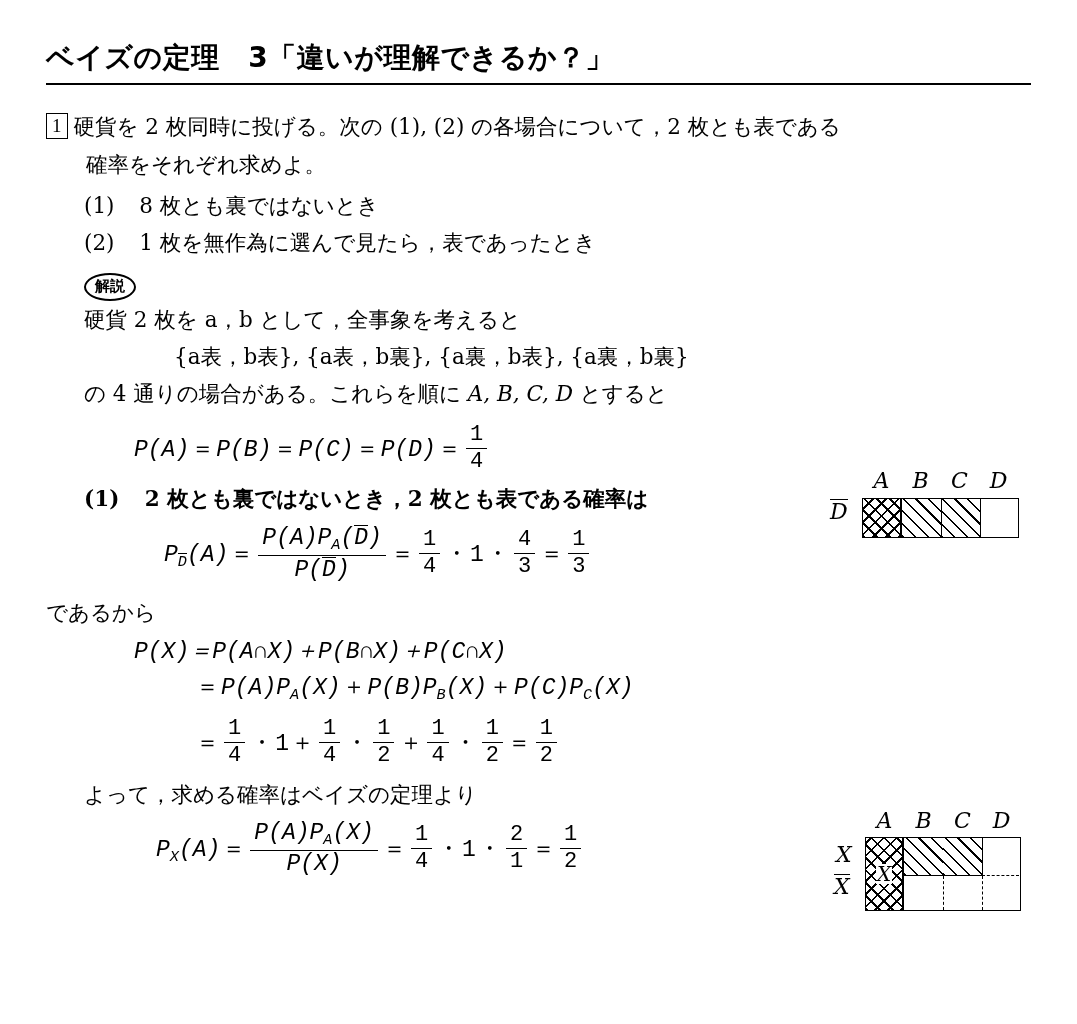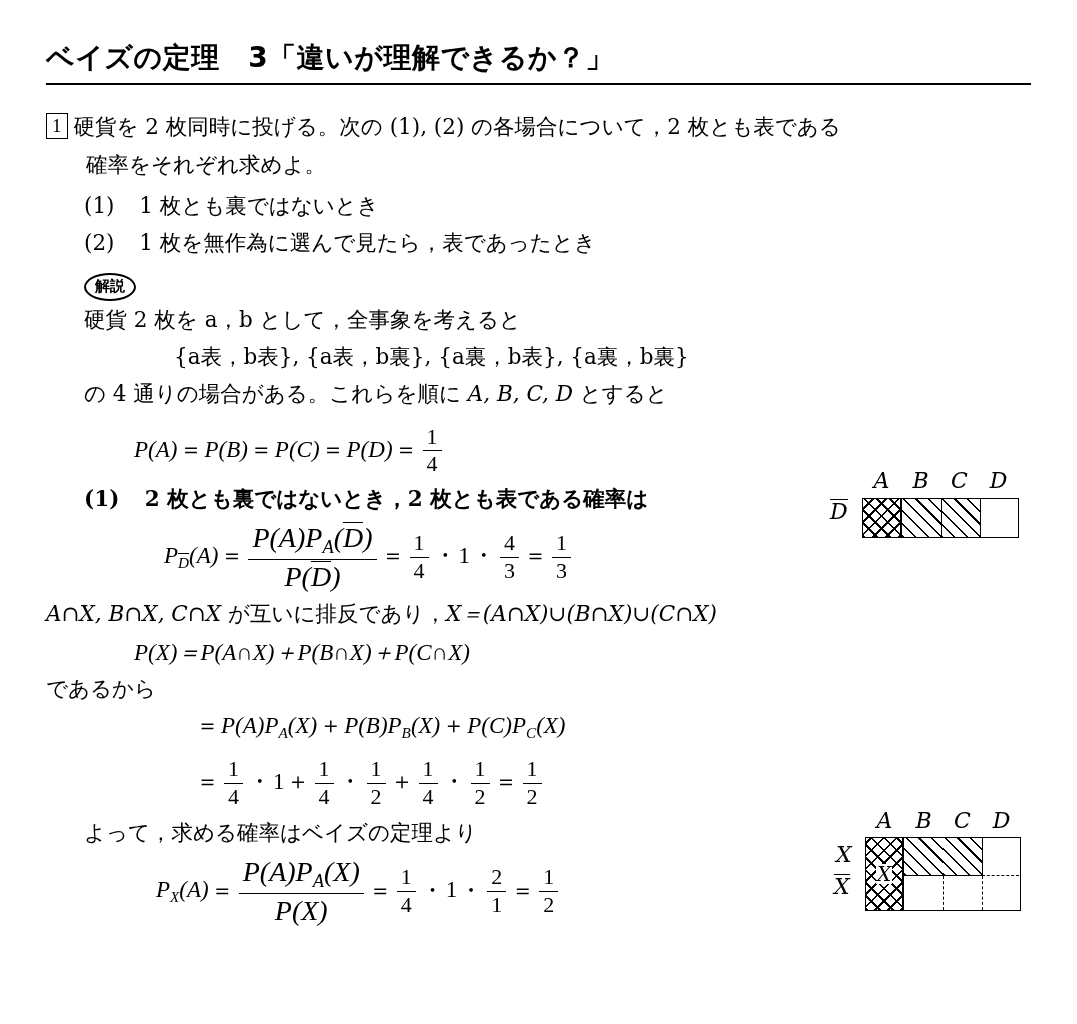--- a/index.html
+++ b/index.html
@@ -75,21 +75,21 @@
     border-radius: 50% / 50%;
     font-family: "DejaVu Sans", "Liberation Sans", sans-serif;
     font-weight: bold;
     font-size: 15px;
     line-height: 1;
     padding: 4px 9px 5px 9px;
   }
 
   
   .math {
-    font-family: Liberation Serif, serif;
+    font-family: Liberation Mono, monospace;
     font-style: italic;
     font-size: 23px;
     white-space: nowrap;
   }
   .math .up { font-style: normal; }
   .op { font-style: normal; padding: 0 2px; }
   .frac {
     display: inline-block;
     vertical-align: middle;
     text-align: center;
@@ -103,21 +103,21 @@
     padding: 0 4px 1px 4px;
     border-bottom: 1.4px solid #000;
     line-height: 1.12;
   }
   .frac .den {
     display: block;
     padding: 1px 4px 0 4px;
     line-height: 1.12;
   }
   .frac.small { font-size: 22px; }
-  .frac.big .num, .frac.big .den { font-style: italic; font-size: 28px; }
+  .frac.big .num, .frac.big .den { font-style: italic; font-size: 23px; }
   .sub {
     font-size: 0.66em;
     vertical-align: -0.33em;
     font-style: italic;
   }
   .ovl {
     border-top: 1.3px solid #000;
     padding-top: 1px;
     display: inline-block;
     line-height: 1.0;
@@ -205,21 +205,21 @@
 
 <div class="body">
 
   <div class="line jp" style="line-height:38px;">
     <span class="qnum">1</span><span>硬貨を 2 枚同時に投げる。次の (1),  (2) の各場合について，2 枚とも表である</span>
   </div>
   <div class="line jp" style="padding-left:40px;">確率をそれぞれ求めよ。</div>
 
   <div class="line jp indent1" style="margin-top:4px;">
     <span>(1)</span>
-    <span style="display:inline-block;width:18px;"></span><span>1 枚とも裏ではないとき</span>
+    <span style="display:inline-block;width:18px;"></span><span>8 枚とも裏ではないとき</span>
   </div>
   <div class="line jp indent1">
     <span>(2)</span>
     <span style="display:inline-block;width:18px;"></span><span>1 枚を無作為に選んで見たら，表であったとき</span>
   </div>
 
   <div class="line indent1" style="margin-top:9px;line-height:28px;">
     <span class="kaisetsu">解説</span>
   </div>
 
@@ -235,28 +235,25 @@
 
   <div class="line jp indent1" style="margin-top:2px;font-weight:bold;">
     <span>(1)</span>
     <span style="display:inline-block;width:18px;"></span><span>2 枚とも裏ではないとき，2 枚とも表である確率は</span>
   </div>
 
   <div class="line math" style="padding-left:118px;margin-top:6px;line-height:64px;">
     <span>P</span><span class="sub"><span class="ovl">D</span></span><span>(A)</span><span class="op">＝</span><span class="frac big"><span class="num"><span>P(A)P</span><span class="sub">A</span><span>(<span class="ovl">D</span>)</span></span><span class="den">P(<span class="ovl">D</span>)</span></span><span class="op">＝</span><span class="frac small"><span class="num">1</span><span class="den">4</span></span><span class="op">・</span><span class="up">1</span><span class="op">・</span><span class="frac small"><span class="num">4</span><span class="den">3</span></span><span class="op">＝</span><span class="frac small"><span class="num">1</span><span class="den">3</span></span>
   </div>
 
-  <div class="line jp">
-    <span class="mi">A∩X,  B∩X,  C∩X</span><span> が互いに排反であり，</span><span class="mi">X＝(A∩X)∪(B∩X)∪(C∩X)</span>
-  </div>
+  <div class="line jp">であるから</div>
+
   <div class="line math" style="padding-left:88px;margin-top:4px;line-height:34px;">
     <span>P(X)＝P(A∩X)＋P(B∩X)＋P(C∩X)</span>
   </div>
-
-  <div class="line jp">であるから</div>
   <div class="line math" style="padding-left:148px;line-height:38px;">
     <span class="op">＝</span><span>P(A)P</span><span class="sub">A</span><span>(X)</span><span class="op">＋</span><span>P(B)P</span><span class="sub">B</span><span>(X)</span><span class="op">＋</span><span>P(C)P</span><span class="sub">C</span><span>(X)</span>
   </div>
   <div class="line math" style="padding-left:148px;line-height:60px;">
     <span class="op">＝</span><span class="frac small"><span class="num">1</span><span class="den">4</span></span><span class="op">・</span><span class="up">1</span><span class="op">＋</span><span class="frac small"><span class="num">1</span><span class="den">4</span></span><span class="op">・</span><span class="frac small"><span class="num">1</span><span class="den">2</span></span><span class="op">＋</span><span class="frac small"><span class="num">1</span><span class="den">4</span></span><span class="op">・</span><span class="frac small"><span class="num">1</span><span class="den">2</span></span><span class="op">＝</span><span class="frac small"><span class="num">1</span><span class="den">2</span></span>
   </div>
 
   <div class="line jp indent1" style="margin-top:2px;">よって，求める確率はベイズの定理より</div>
 
   <div class="line math" style="padding-left:110px;margin-top:6px;line-height:62px;">

